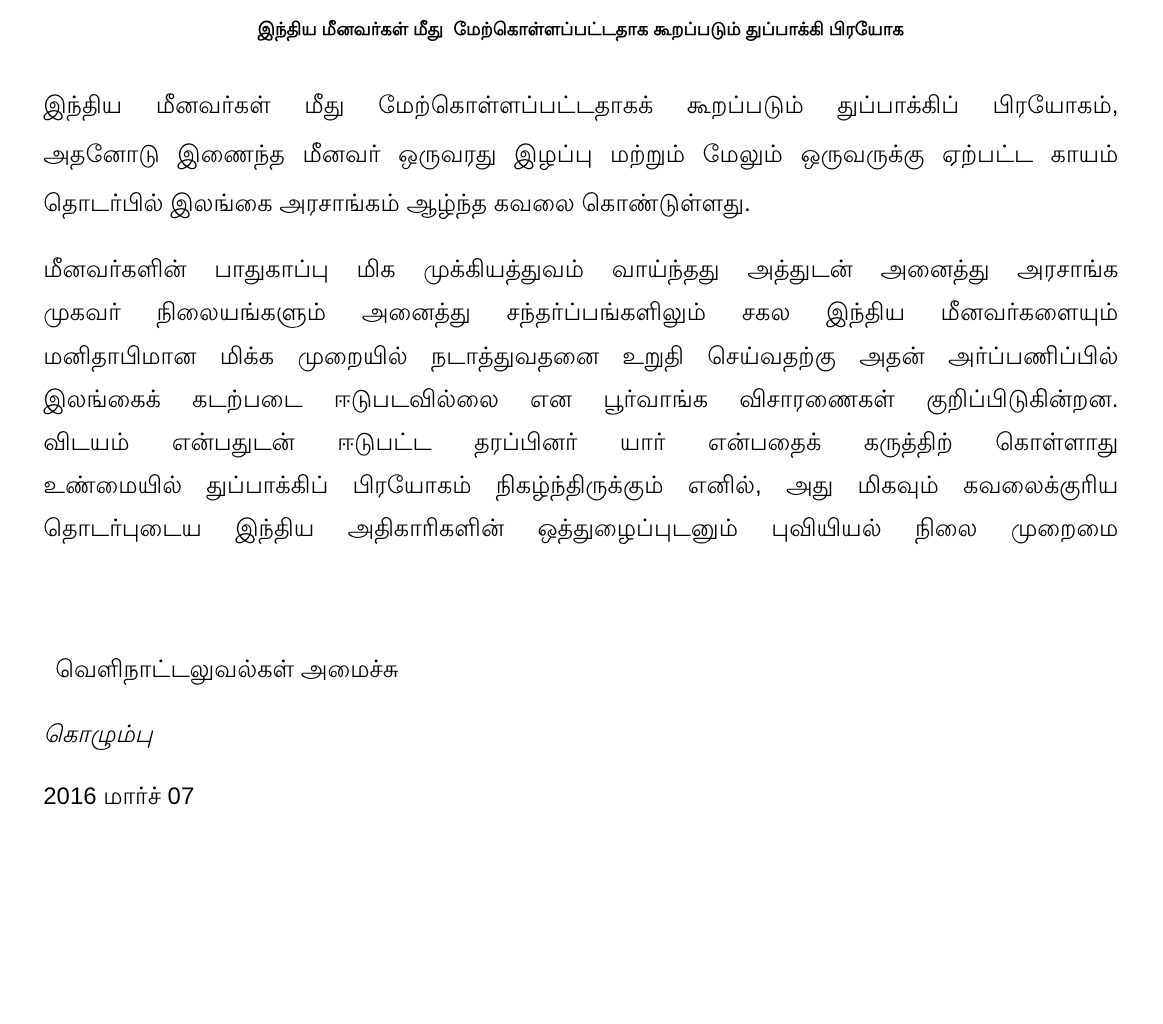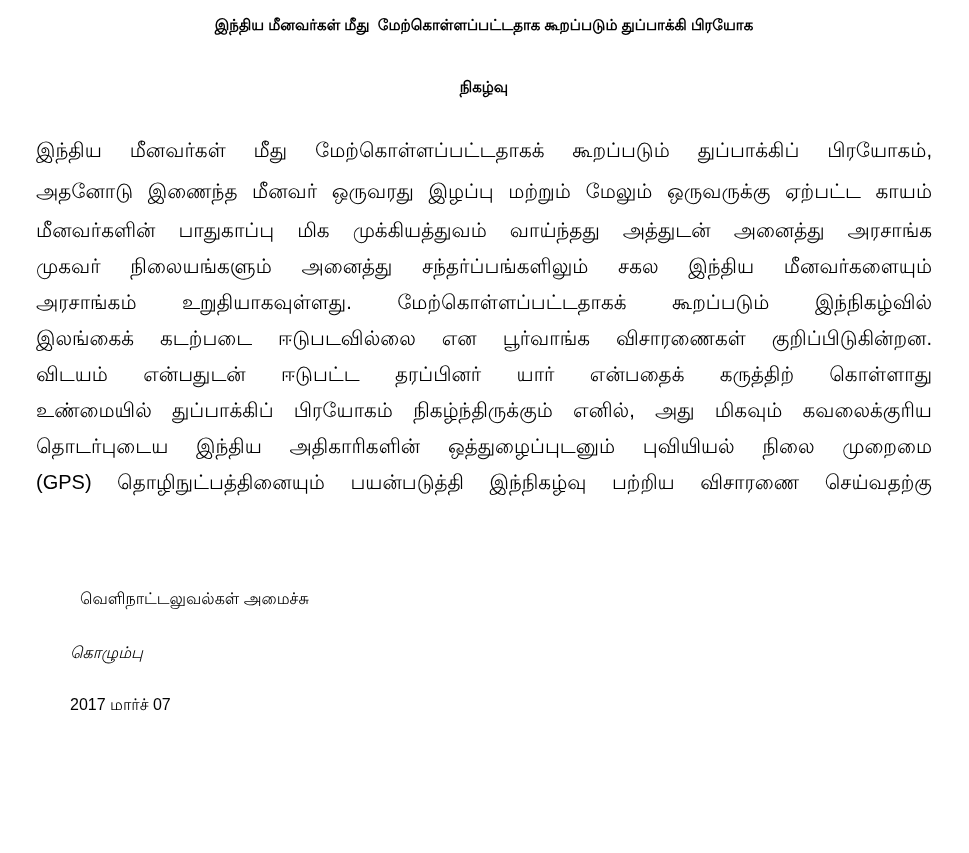--- a/index.html
+++ b/index.html
@@ -26,34 +26,34 @@
   .title-line.second {
     margin-top: 28px;
   }
   .para {
     font-size: 20px;
   }
   .para-1 {
     margin-top: 26px;
   }
   .para-2 {
+    margin-top: 16px;
   }
   .para-1 .jline { line-height: 41px; }
   .para-2 .jline { line-height: 36px; }
   .jline {
     text-align: justify;
     text-align-last: justify;
   }
   .jline.last {
     text-align: left;
     text-align-last: left;
   }
   .footer {
-    font-size: 16px;
-    margin-left: 34px;
+    font-size: 20px;
   }
   .footer-ministry {
     margin-top: 82px;
     padding-left: 10px;
     line-height: 34px;
   }
   .footer-city {
     margin-top: 20px;
     line-height: 34px;
     font-style: italic;
@@ -61,36 +61,35 @@
   .footer-date {
     margin-top: 18px;
     line-height: 34px;
   }
 </style>
 </head>
 <body>
 
 <div>
   <div class="title-line">இந்திய மீனவர்கள் மீது  மேற்கொள்ளப்பட்டதாக கூறப்படும் துப்பாக்கி பிரயோக</div>
-  <div class="title-line second">நிகழ்வு</div>
 </div>
 
 <div class="para para-1">
   <div class="jline">இந்திய மீனவர்கள் மீது மேற்கொள்ளப்பட்டதாகக் கூறப்படும் துப்பாக்கிப் பிரயோகம்,</div>
   <div class="jline">அதனோடு இணைந்த மீனவர் ஒருவரது இழப்பு மற்றும் மேலும் ஒருவருக்கு ஏற்பட்ட காயம்</div>
+  <div class="jline last">தொடர்பில் இலங்கை அரசாங்கம் ஆழ்ந்த கவலை கொண்டுள்ளது.</div>
 </div>
 
 <div class="para para-2">
   <div class="jline">மீனவர்களின் பாதுகாப்பு மிக முக்கியத்துவம் வாய்ந்தது அத்துடன் அனைத்து அரசாங்க</div>
   <div class="jline">முகவர் நிலையங்களும் அனைத்து சந்தர்ப்பங்களிலும் சகல இந்திய மீனவர்களையும்</div>
-  <div class="jline">அரசாங்கம் உறுதியாகவுள்ளது. மேற்கொள்ளப்பட்டதாகக் கூறப்படும் இந்நிகழ்வில்</div>
+  <div class="jline">மனிதாபிமான மிக்க முறையில் நடாத்துவதனை உறுதி செய்வதற்கு அதன் அர்ப்பணிப்பில்</div>
   <div class="jline">இலங்கைக் கடற்படை ஈடுபடவில்லை என பூர்வாங்க விசாரணைகள் குறிப்பிடுகின்றன.</div>
   <div class="jline">விடயம் என்பதுடன் ஈடுபட்ட தரப்பினர் யார் என்பதைக் கருத்திற் கொள்ளாது</div>
   <div class="jline">உண்மையில் துப்பாக்கிப் பிரயோகம் நிகழ்ந்திருக்கும் எனில், அது மிகவும் கவலைக்குரிய</div>
   <div class="jline">தொடர்புடைய இந்திய அதிகாரிகளின் ஒத்துழைப்புடனும் புவியியல் நிலை முறைமை</div>
-  <div class="jline">(GPS) தொழிநுட்பத்தினையும் பயன்படுத்தி இந்நிகழ்வு பற்றிய விசாரணை செய்வதற்கு</div>
 </div>
 
 <div class="footer">
   <div class="footer-ministry">வெளிநாட்டலுவல்கள் அமைச்சு</div>
   <div class="footer-city">கொழும்பு</div>
-  <div class="footer-date">2017 மார்ச் 07</div>
+  <div class="footer-date">2016 மார்ச் 07</div>
 </div>
 
 </body></html>

